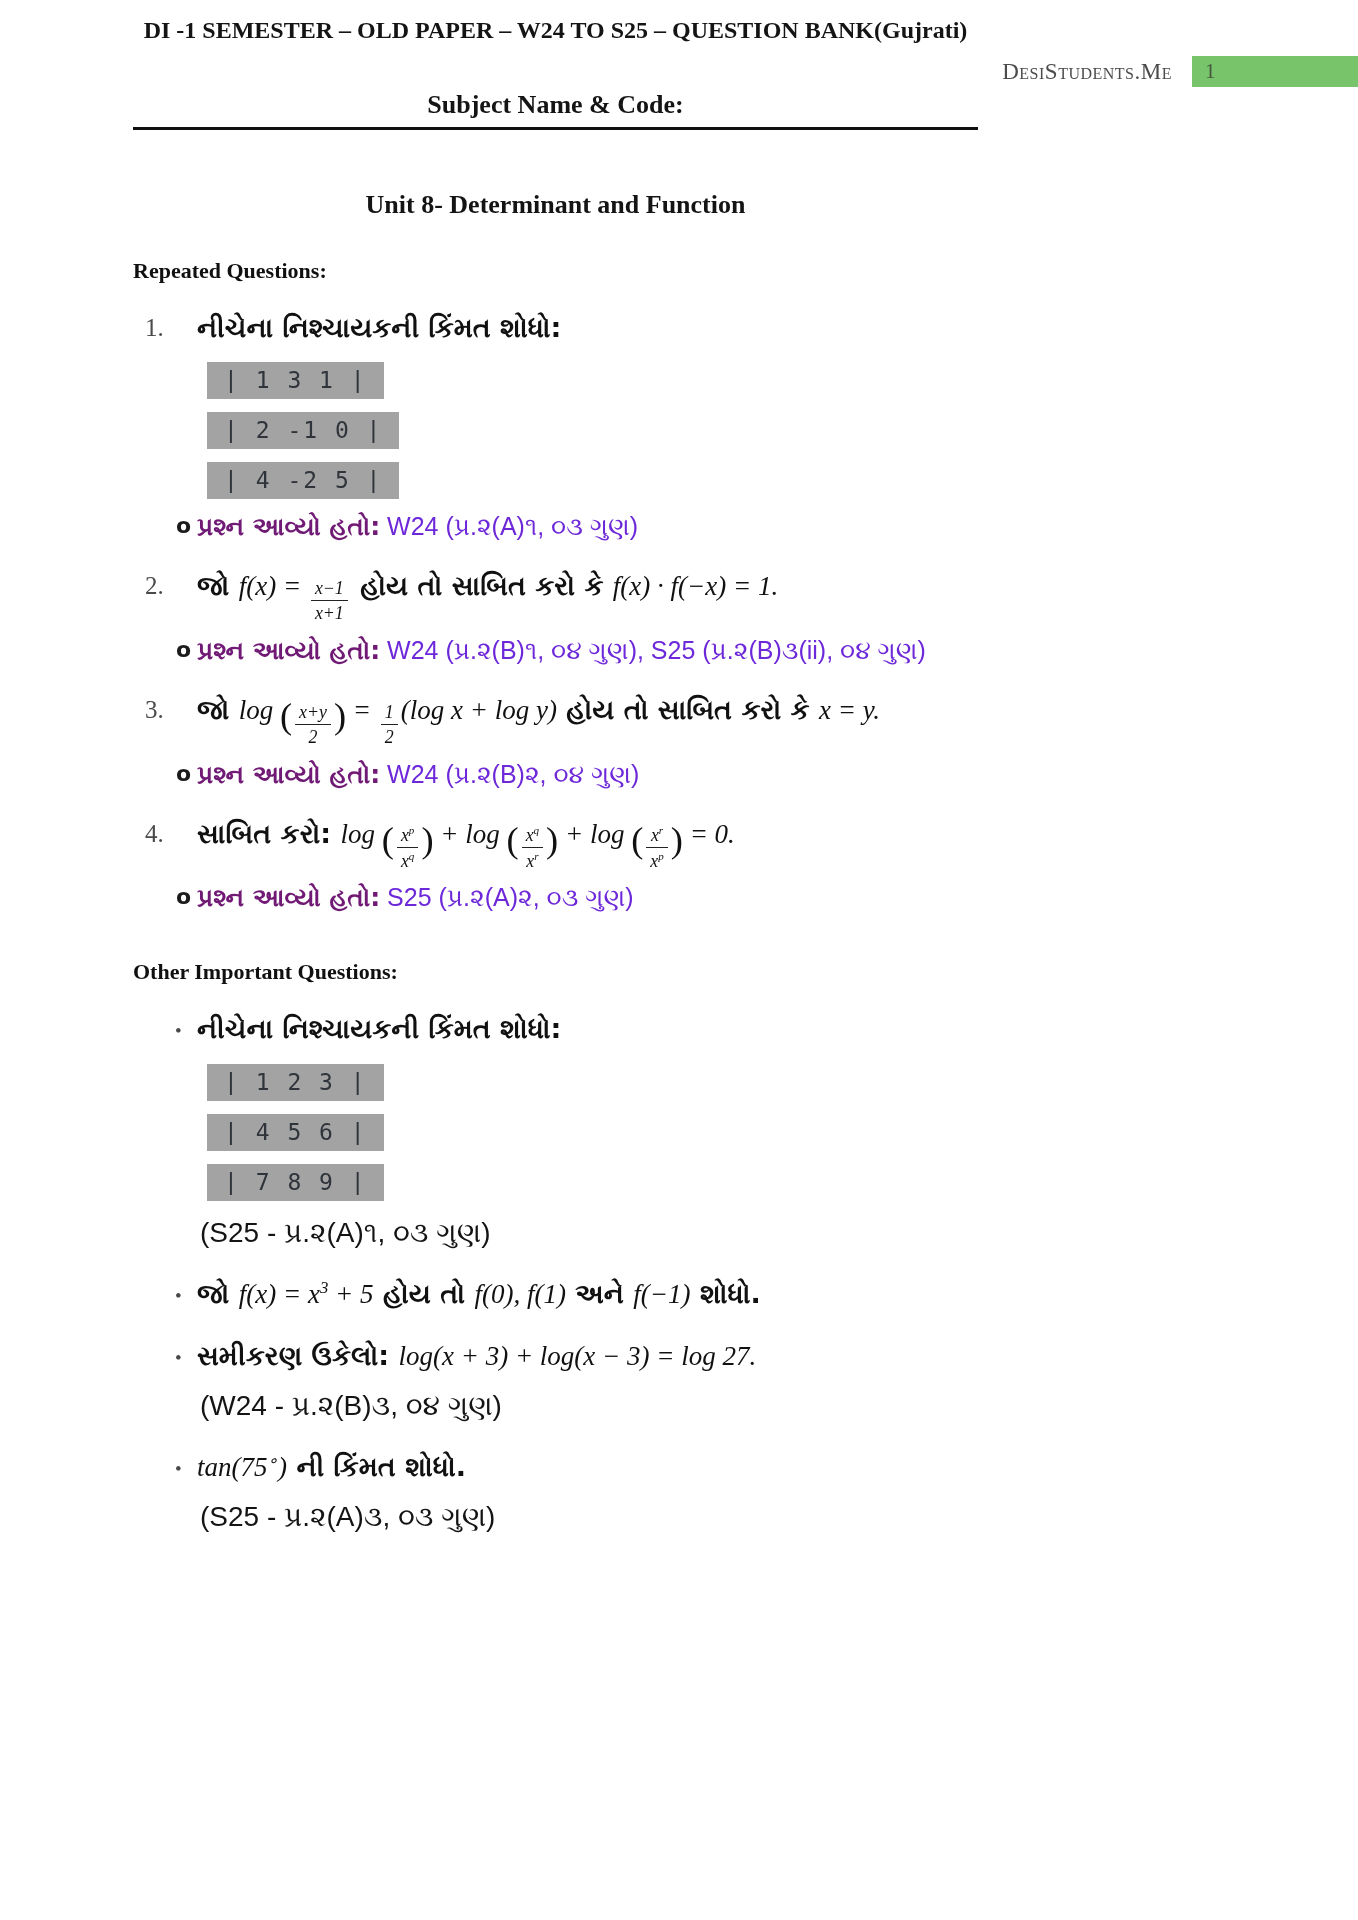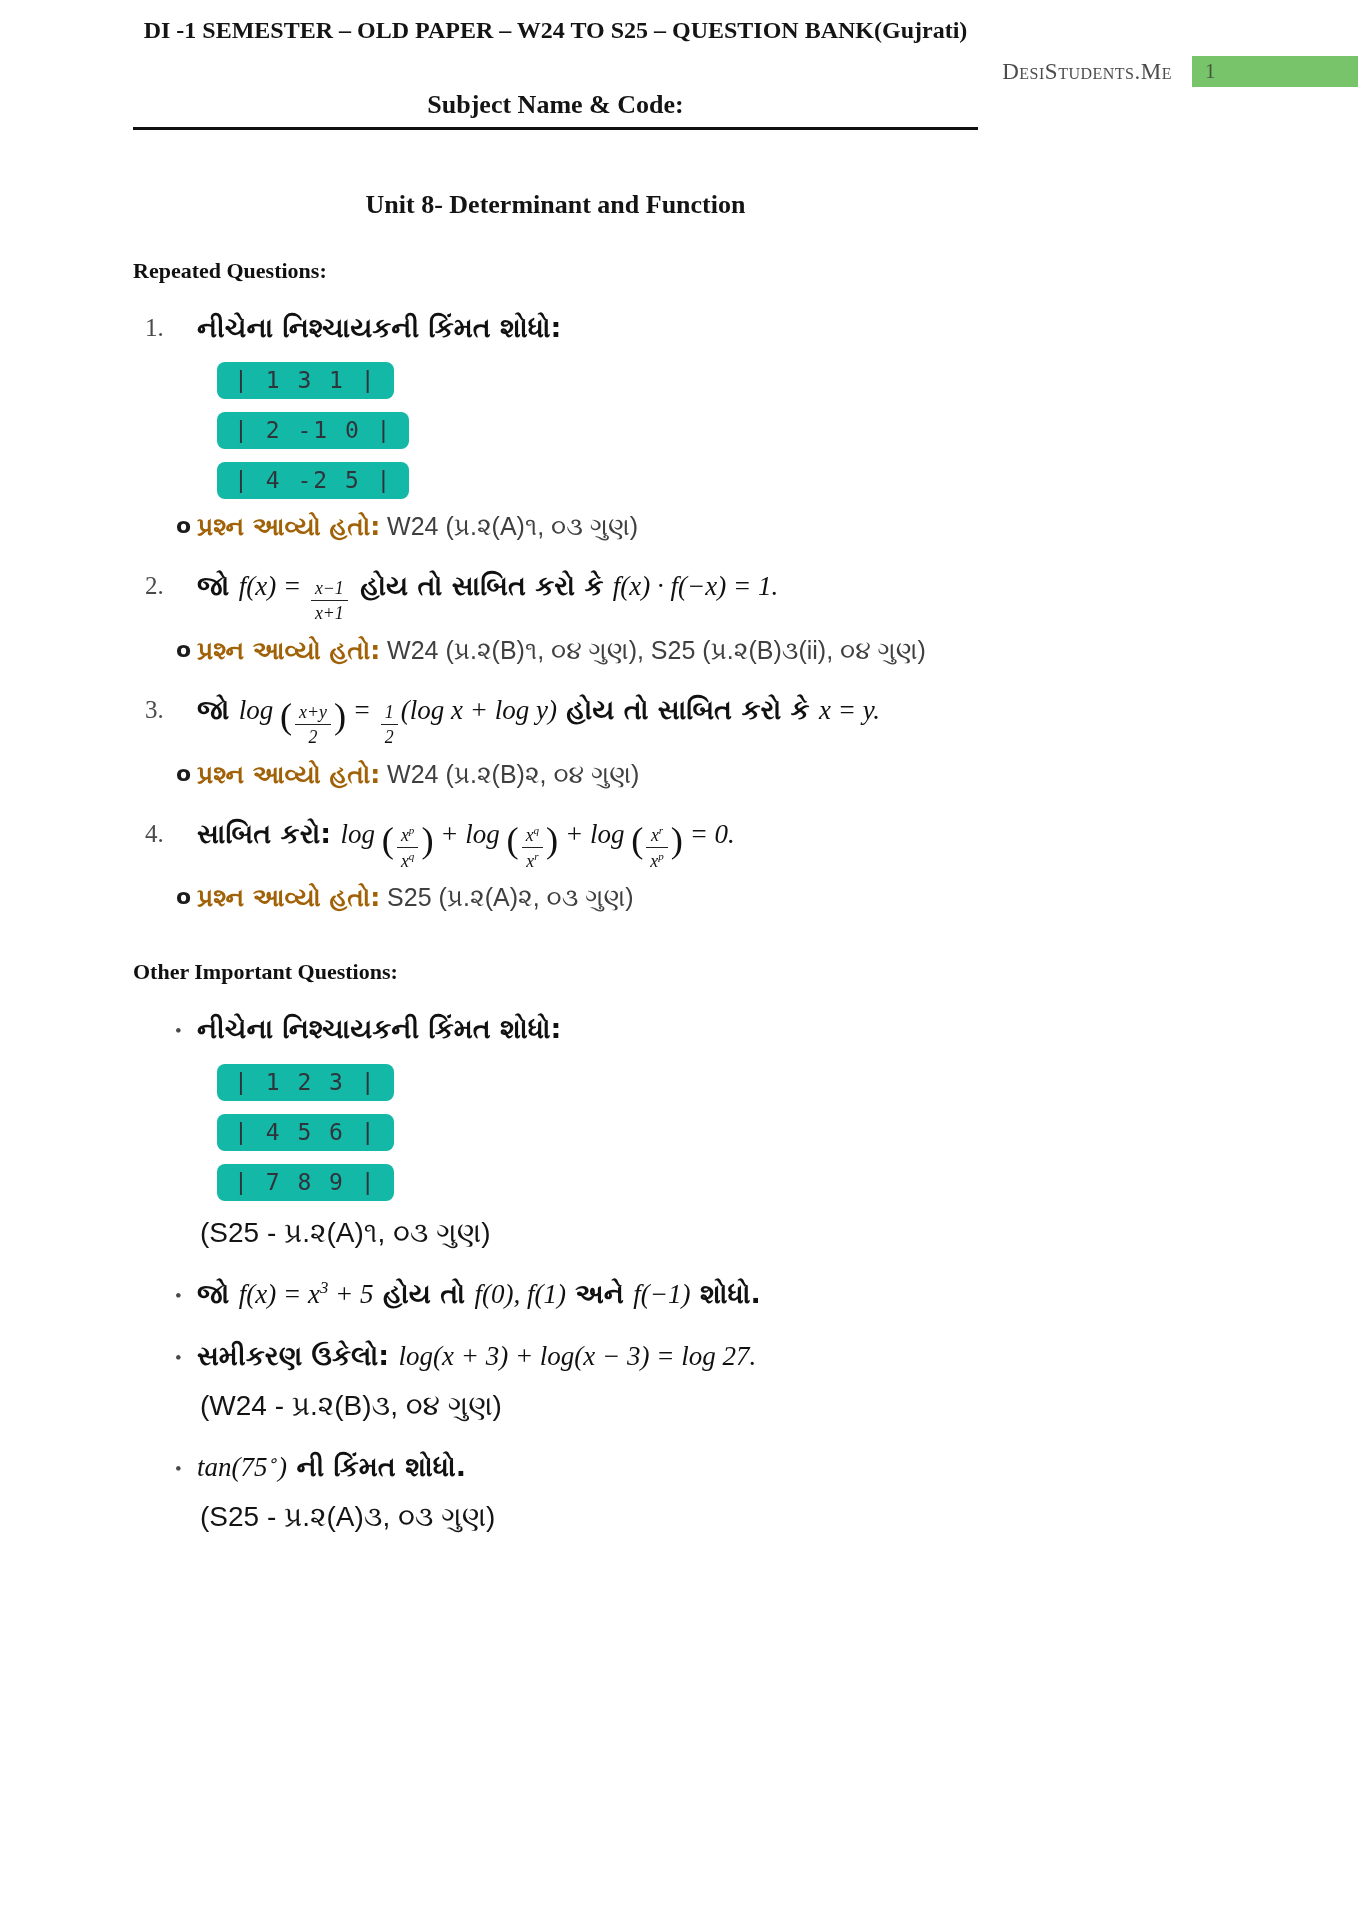--- a/index.html
+++ b/index.html
@@ -35,29 +35,29 @@
 
   
   .frac{display:inline-block;vertical-align:-0.9em;text-align:center;margin:0 3px;line-height:1;}
   .frac .fn{display:block;font-size:.66em;padding:1px 4px 2px;border-bottom:1.6px solid #222;line-height:1.15;}
   .frac .fd{display:block;font-size:.66em;padding:2px 4px 0;line-height:1.15;}
   .bigp{font-size:1.35em;vertical-align:-0.25em;font-style:normal;}
 
   
   .code-block{margin:16px 0 2px 10px;}
   .code-line{margin-bottom:13px;}
-  .code-pill{display:inline-block;background:#14b8a6;border-radius:8px;padding:5px 17px 6px;
-             font-family:"DejaVu Sans Mono",monospace;font-size:23px;color:#2f343b;letter-spacing:2px;margin-left:10px;}
+  .code-pill{display:inline-block;background:#a3a3a3;border-radius:0;padding:5px 17px 6px;
+             font-family:"DejaVu Sans Mono",monospace;font-size:23px;color:#2f343b;letter-spacing:2px;}
 
   
   .sub{position:relative;margin-top:12px;white-space:nowrap;}
   .sub-marker{position:absolute;left:-21px;top:1px;font-size:22px;font-weight:700;
               font-family:"DejaVu Sans",sans-serif;color:#1b1b1b;}
-  .sub-lead{font-family:"DejaVu Sans",sans-serif;font-weight:700;font-size:25px;color:#a16207;}
-  .sub-rest{font-family:"Liberation Sans",sans-serif;font-weight:400;font-size:25px;color:#404040;}
+  .sub-lead{font-family:"DejaVu Sans",sans-serif;font-weight:700;font-size:25px;color:#701a75;}
+  .sub-rest{font-family:"Liberation Sans",sans-serif;font-weight:400;font-size:25px;color:#6d28d9;}
 
   
   .ref-line{margin-top:16px;margin-left:3px;font-family:"Liberation Sans",sans-serif;font-size:28px;color:#141414;}
 </style>
 </head>
 <body>
 
 <div class="page">
 
   <div class="header">

